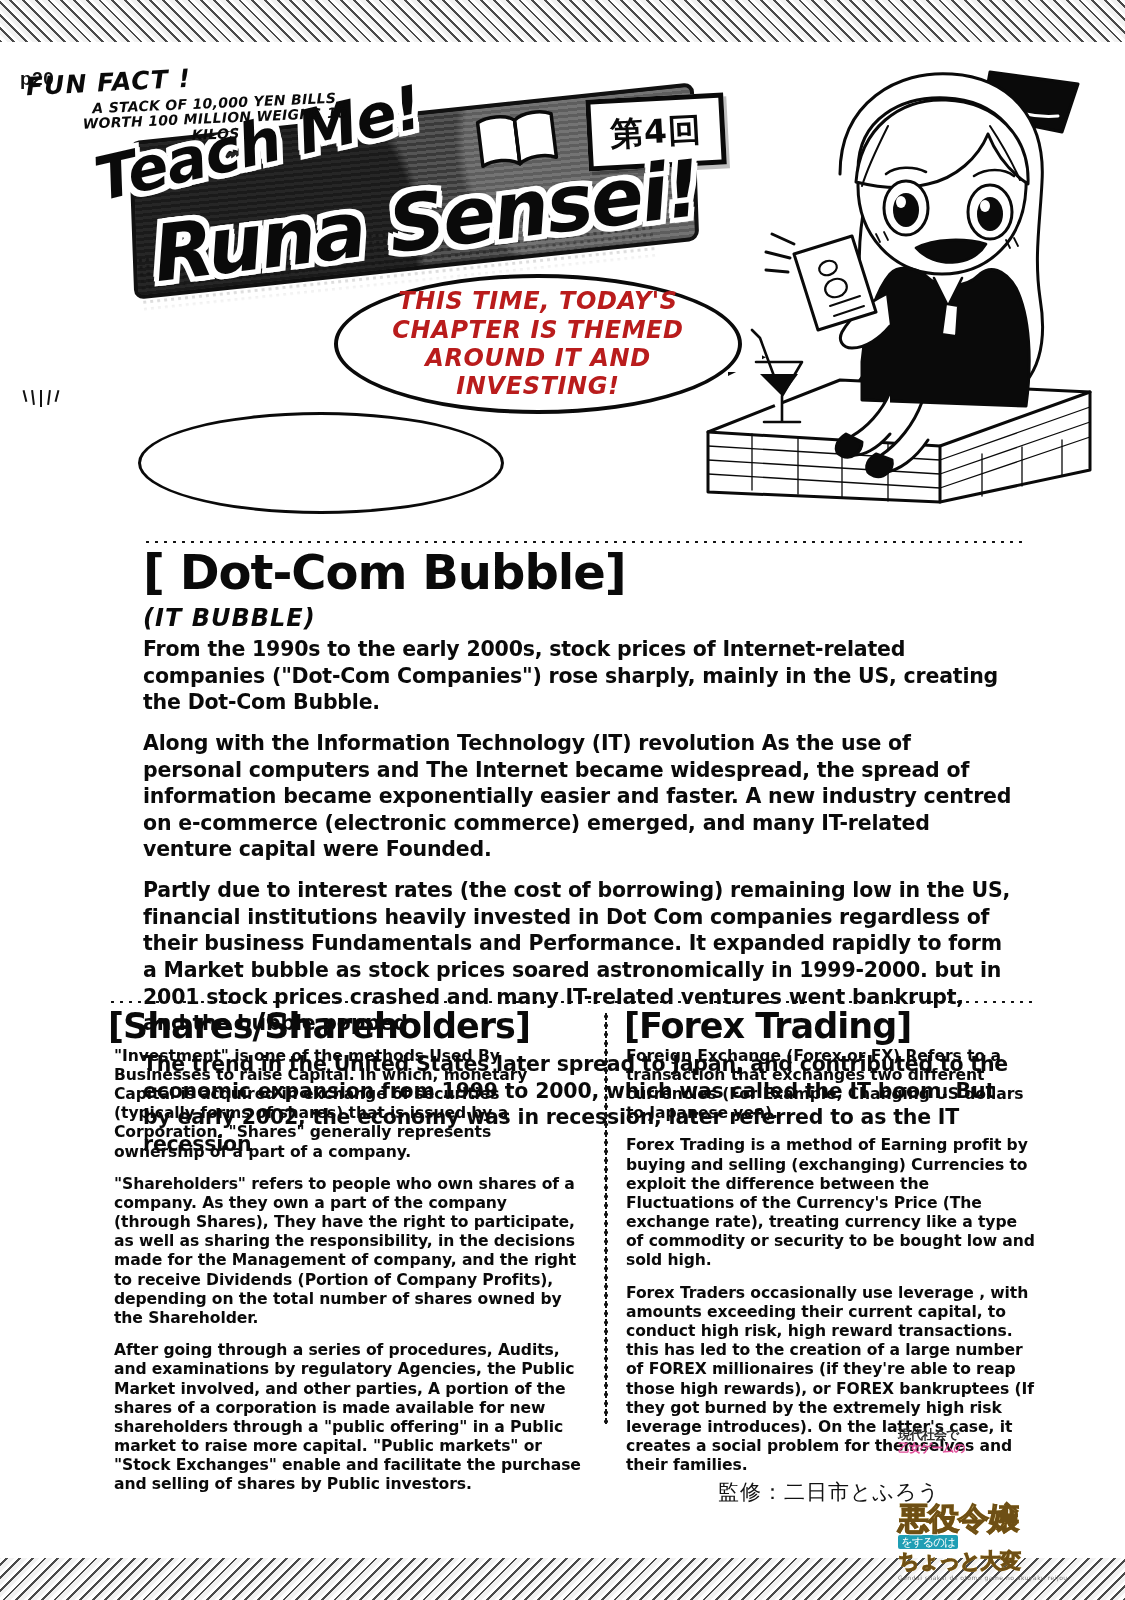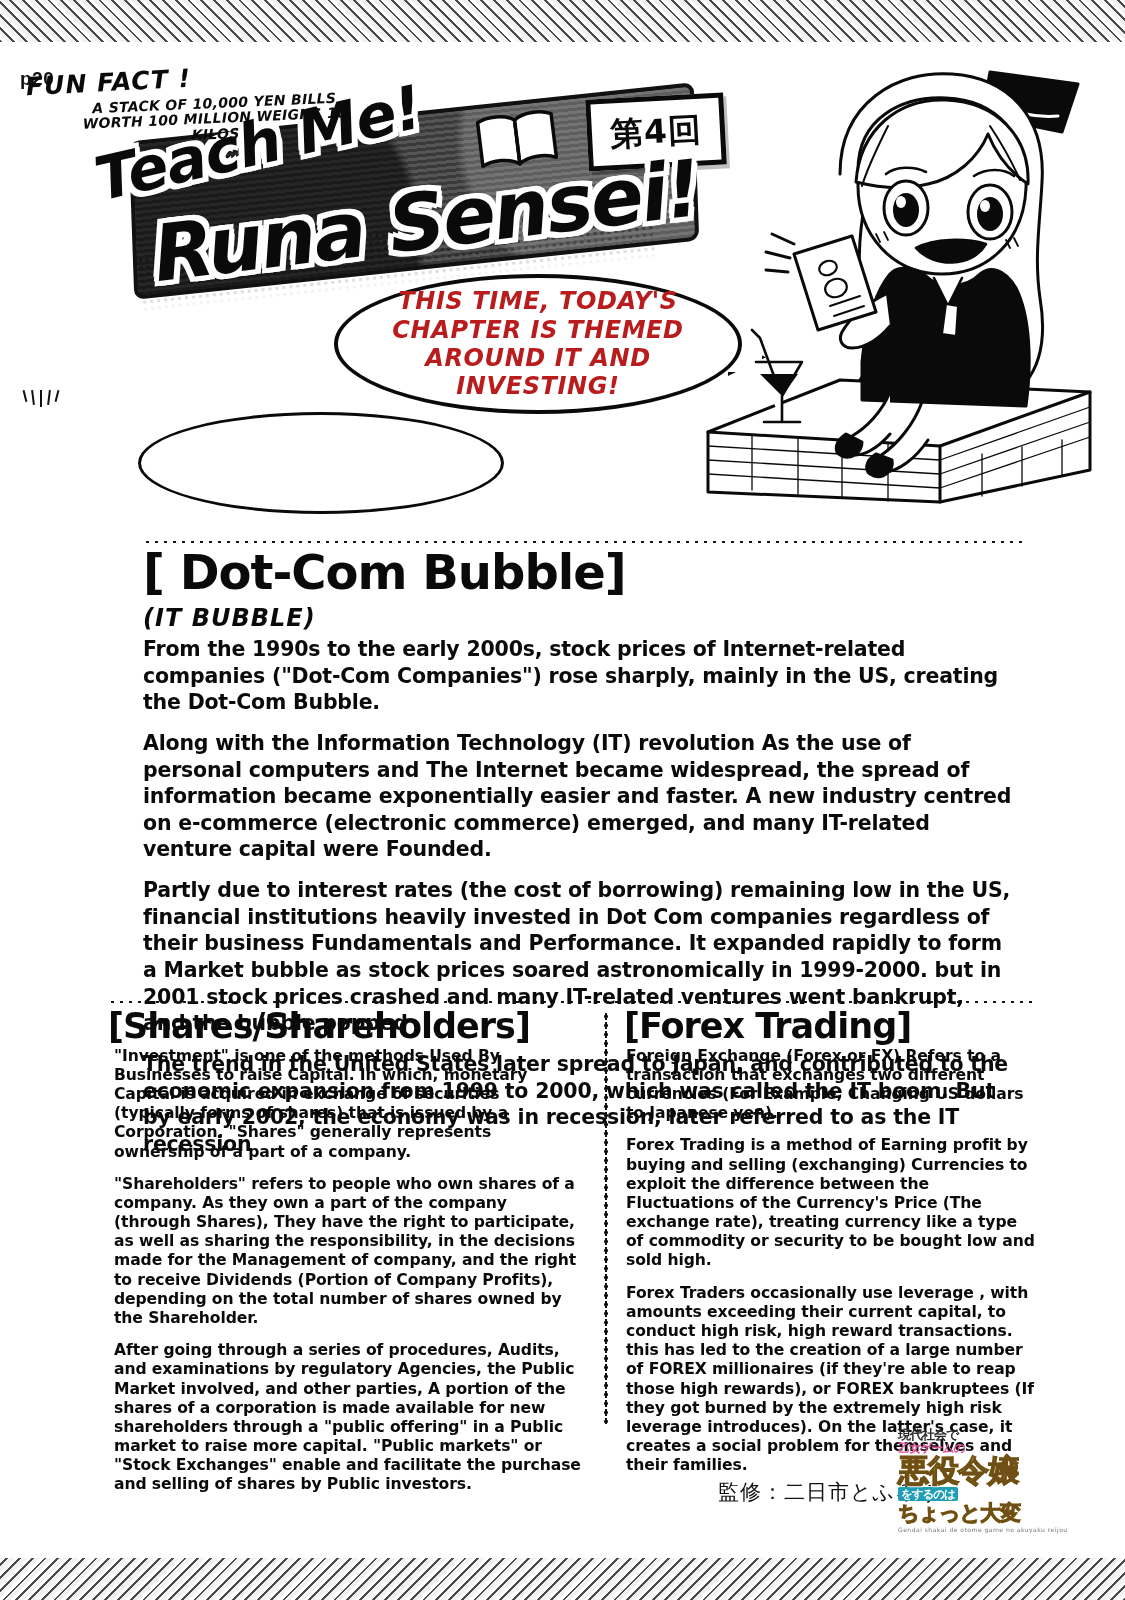--- a/index.html
+++ b/index.html
@@ -257,24 +257,25 @@
   }
   .sl-main {
     font-family: "DejaVu Sans", sans-serif;
     font-size: 31px; font-weight: bold; line-height: 1;
     letter-spacing: -1px;
     background: linear-gradient(180deg, #fdf3c0 0%, #e8c65c 45%, #b8892a 100%);
     -webkit-background-clip: text; background-clip: text;
     color: transparent;
     -webkit-text-stroke: 1.2px #6e4f15;
     filter: drop-shadow(1px 1px 0 #fff);
+    margin-top: 48px;
   }
   .sl-teal {
     font-family: "DejaVu Sans", sans-serif;
-    font-size: 11.5px; font-weight: bold; color:#fff;
+    font-size: 11.5px; font-weight: normal; color:#fff;
     letter-spacing: -1px; line-height: 1.4;
   }
   .sl-teal span{ background:#1f9eb4; padding:0 3px; border-radius:2px; }
   .sl-bottom {
     font-family: "DejaVu Sans", sans-serif;
     font-size: 21px; font-weight: bold; line-height: 1.1;
     letter-spacing: -1px;
     background: linear-gradient(180deg, #fdf3c0 0%, #e8c65c 50%, #c09332 100%);
     -webkit-background-clip: text; background-clip: text;
     color: transparent;

